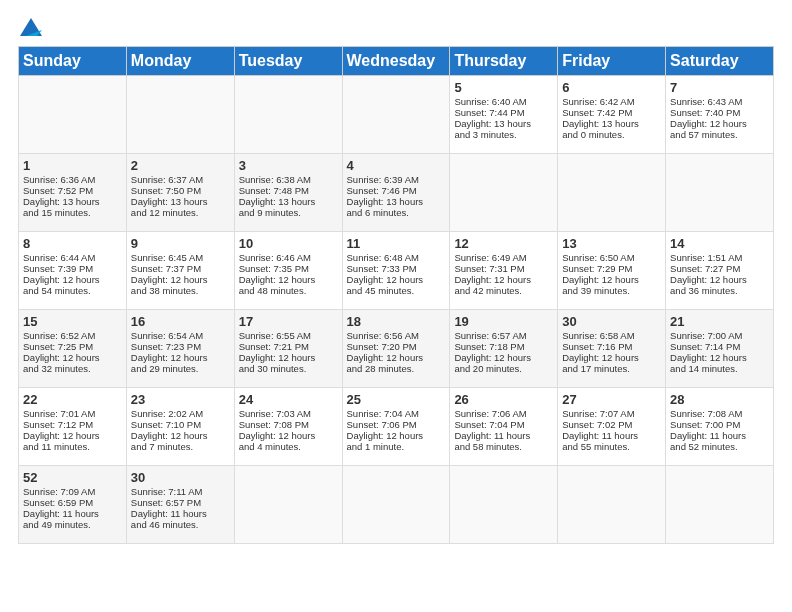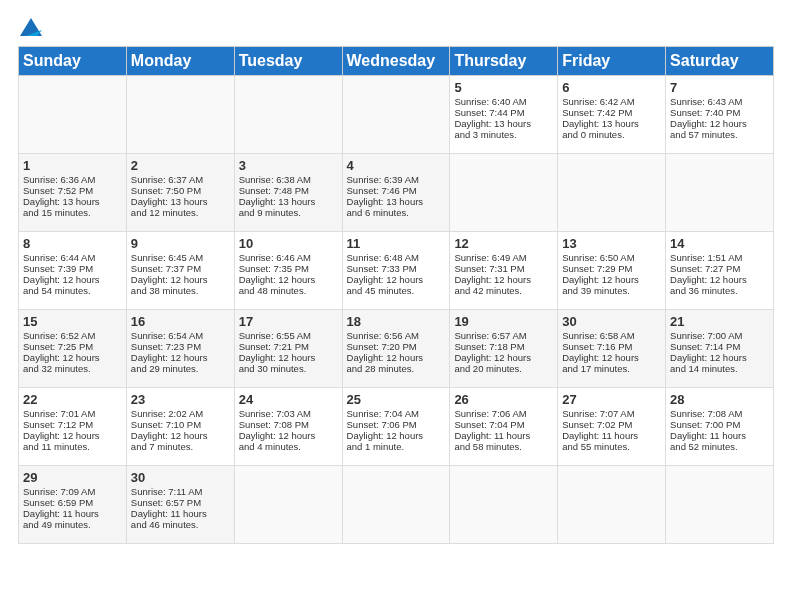--- a/index.html
+++ b/index.html
@@ -337,21 +337,21 @@
           <td>
             <span class="day-num">28</span>
             <div>Sunrise: 7:08 AM</div>
             <div>Sunset: 7:00 PM</div>
             <div>Daylight: 11 hours</div>
             <div>and 52 minutes.</div>
           </td>
         </tr>
         <tr>
           <td>
-            <span class="day-num">29</span>
+            <span class="day-num">52</span>
             <div>Sunrise: 7:09 AM</div>
             <div>Sunset: 6:59 PM</div>
             <div>Daylight: 11 hours</div>
             <div>and 49 minutes.</div>
           </td>
           <td>
             <span class="day-num">30</span>
             <div>Sunrise: 7:11 AM</div>
             <div>Sunset: 6:57 PM</div>
             <div>Daylight: 11 hours</div>

